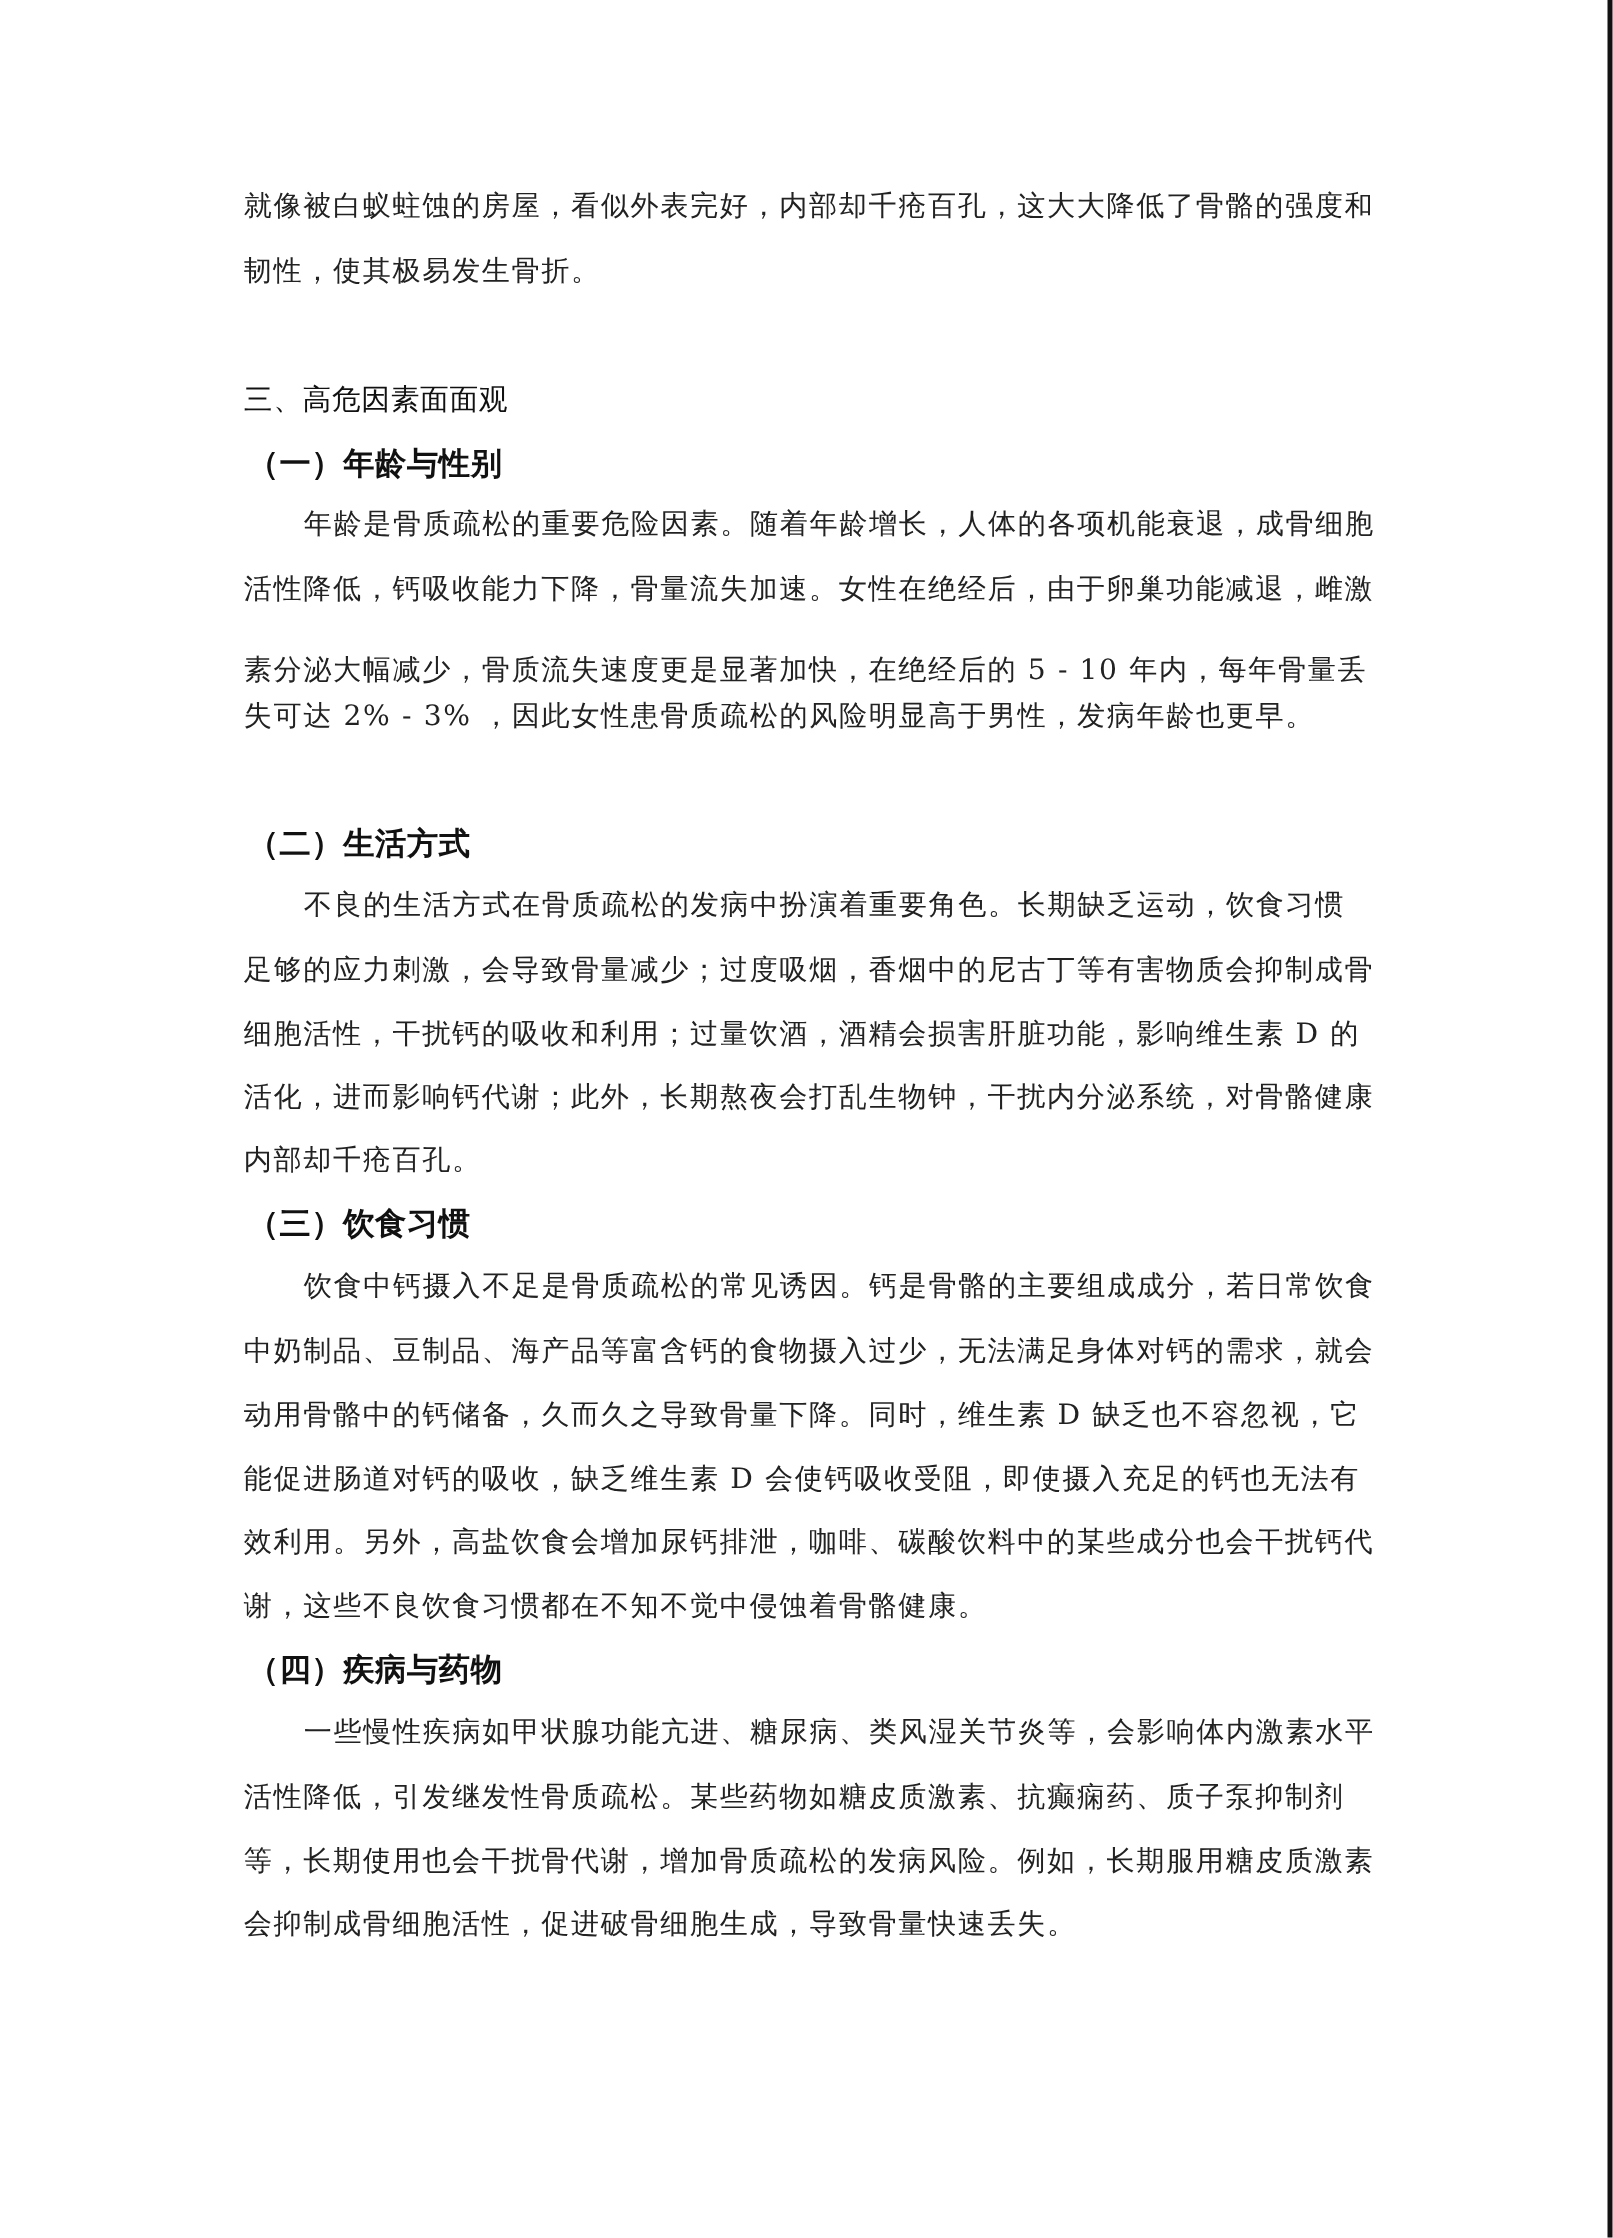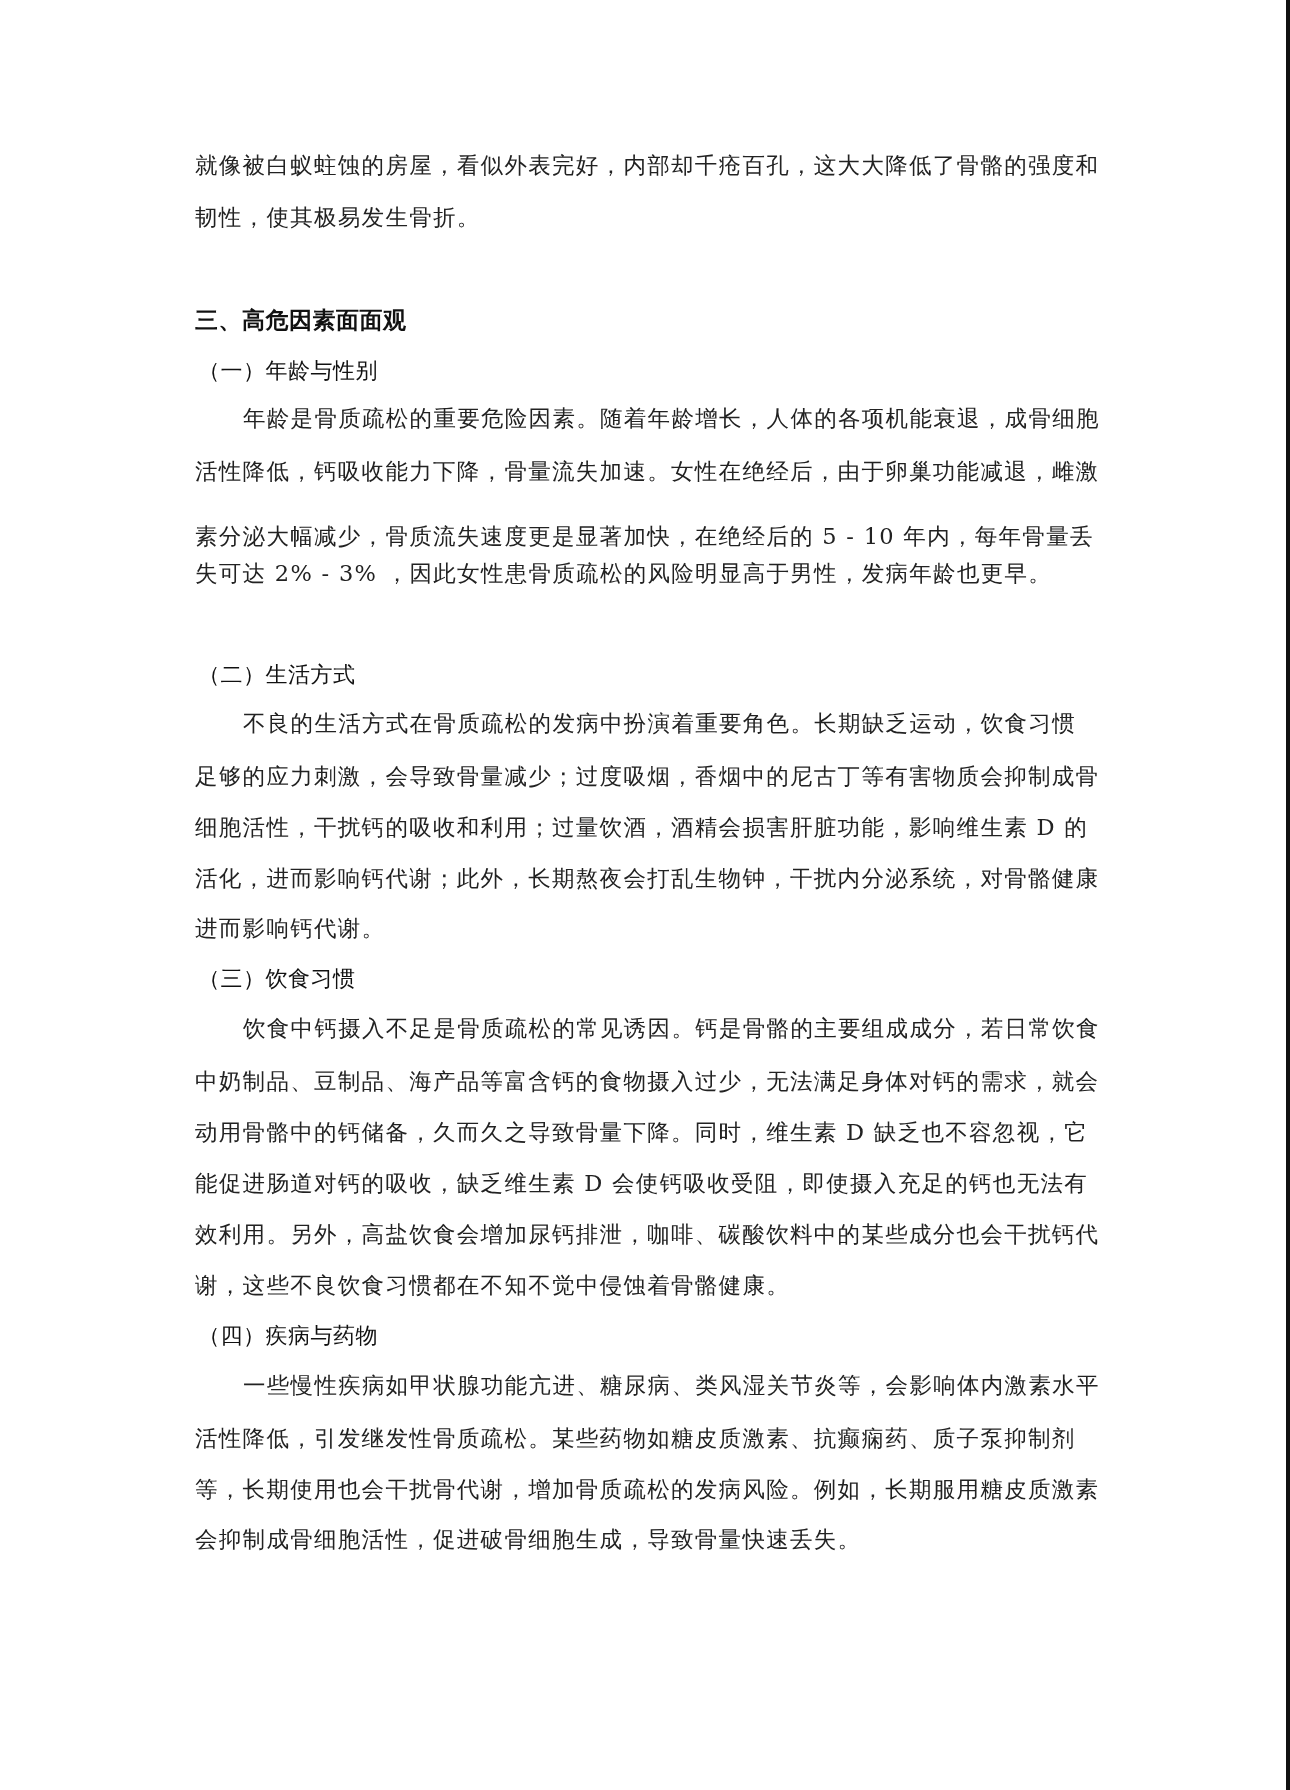--- a/index.html
+++ b/index.html
@@ -7,22 +7,22 @@
     width: 1290px; height: 1790px; background: #ffffff; position: relative; overflow: hidden;
     font-family: "DejaVu Serif", "Liberation Serif", serif; color: #1a1a1a;
   }
   .page { position: absolute; left: 0; top: 0; width: 1286px; height: 1790px; background: #fff; }
   .edge { position: absolute; right: 0; top: 0; width: 4px; height: 1790px; background: #111; }
   .line {
     position: absolute; left: 195px; width: 900px; font-size: 22.5px; line-height: 30px;
     white-space: nowrap; letter-spacing: 1.3px; color: #222;
   }
   .indent { left: 243px; font-family: Liberation Mono, monospace; }
-  .h1 { font-family: "DejaVu Sans", "Liberation Sans", sans-serif; font-weight: bold; font-size: 23px; letter-spacing: 0.5px; color: #111; }
-  .h2 { font-family: "DejaVu Sans", "Liberation Sans", sans-serif; font-weight: normal; font-size: 22px; letter-spacing: 0.5px; color: #111; left: 198px; }
+  .h1 { font-family: "DejaVu Sans", "Liberation Sans", sans-serif; font-weight: normal; font-size: 23px; letter-spacing: 0.5px; color: #111; }
+  .h2 { font-family: "DejaVu Sans", "Liberation Sans", sans-serif; font-weight: bold; font-size: 25px; letter-spacing: 0.5px; color: #111; left: 198px; }
 </style>
 </head>
 <body>
 
 <div class="page">
 
   <div class="line" style="top:150px">就像被白蚁蛀蚀的房屋，看似外表完好，内部却千疮百孔，这大大降低了骨骼的强度和</div>
   <div class="line" style="top:202px">韧性，使其极易发生骨折。</div>
 
   <div class="line h1" style="top:305px">三、高危因素面面观</div>
@@ -31,21 +31,21 @@
   <div class="line indent" style="top:405px">年龄是骨质疏松的重要危险因素。随着年龄增长，人体的各项机能衰退，成骨细胞</div>
   <div class="line" style="top:456px">活性降低，钙吸收能力下降，骨量流失加速。女性在绝经后，由于卵巢功能减退，雌激</div>
   <div class="line" style="top:521px">素分泌大幅减少，骨质流失速度更是显著加快，在绝经后的  5 - 10  年内，每年骨量丢</div>
   <div class="line" style="top:558px">失可达  2% - 3%  ，因此女性患骨质疏松的风险明显高于男性，发病年龄也更早。</div>
 
   <div class="line h2" style="top:660px">（二）生活方式</div>
   <div class="line indent" style="top:710px">不良的生活方式在骨质疏松的发病中扮演着重要角色。长期缺乏运动，饮食习惯</div>
   <div class="line" style="top:761px">足够的应力刺激，会导致骨量减少；过度吸烟，香烟中的尼古丁等有害物质会抑制成骨</div>
   <div class="line" style="top:863px">活化，进而影响钙代谢；此外，长期熬夜会打乱生物钟，干扰内分泌系统，对骨骼健康</div>
   <div class="line" style="top:812px">细胞活性，干扰钙的吸收和利用；过量饮酒，酒精会损害肝脏功能，影响维生素  D  的</div>
-  <div class="line" style="top:913px">进而影响钙代谢。</div>
+  <div class="line" style="top:913px">内部却千疮百孔。</div>
 
   <div class="line h2" style="top:964px">（三）饮食习惯</div>
   <div class="line indent" style="top:1015px">饮食中钙摄入不足是骨质疏松的常见诱因。钙是骨骼的主要组成成分，若日常饮食</div>
   <div class="line" style="top:1066px">中奶制品、豆制品、海产品等富含钙的食物摄入过少，无法满足身体对钙的需求，就会</div>
   <div class="line" style="top:1117px">动用骨骼中的钙储备，久而久之导致骨量下降。同时，维生素  D  缺乏也不容忽视，它</div>
   <div class="line" style="top:1168px">能促进肠道对钙的吸收，缺乏维生素  D  会使钙吸收受阻，即使摄入充足的钙也无法有</div>
   <div class="line" style="top:1219px">效利用。另外，高盐饮食会增加尿钙排泄，咖啡、碳酸饮料中的某些成分也会干扰钙代</div>
   <div class="line" style="top:1270px">谢，这些不良饮食习惯都在不知不觉中侵蚀着骨骼健康。</div>
 
   <div class="line h2" style="top:1321px">（四）疾病与药物</div>

